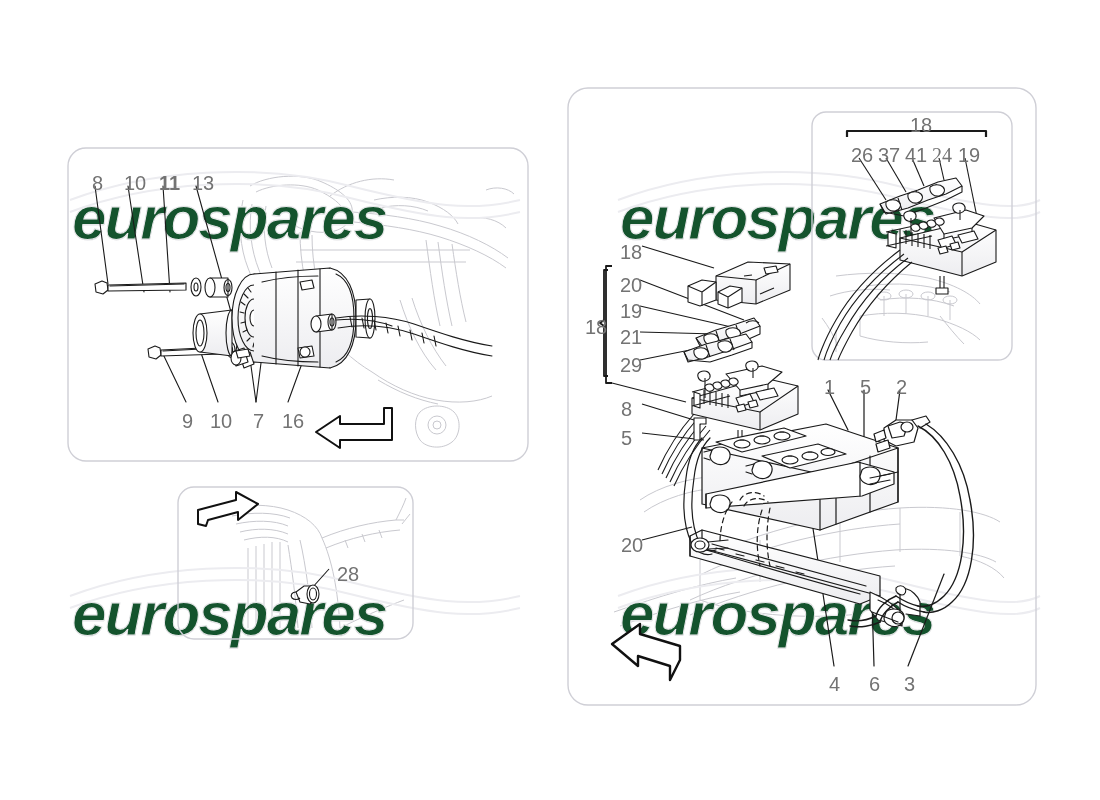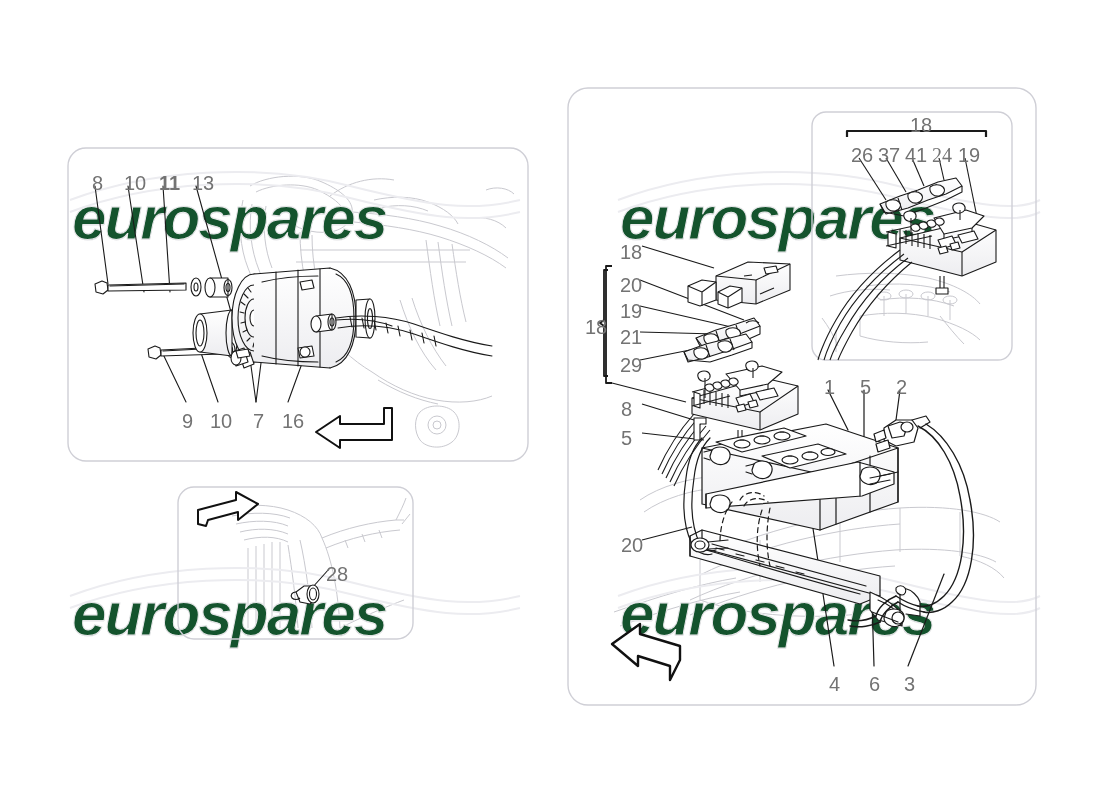--- a/index.html
+++ b/index.html
@@ -558,21 +558,21 @@
     <div class="lbl" style="left:92px;  top:172px;">8</div>
     <div class="lbl" style="left:124px; top:172px;">10</div>
     <div class="lbl" style="left:159px; top:172px;font-weight:bold;">11</div>
     <div class="lbl" style="left:192px; top:172px;">13</div>
 
     <div class="lbl" style="left:182px; top:410px;">9</div>
     <div class="lbl" style="left:210px; top:410px;">10</div>
     <div class="lbl" style="left:253px; top:410px;">7</div>
     <div class="lbl" style="left:282px; top:410px;">16</div>
 
-    <div class="lbl" style="left:326px; top:563px;">28</div>
+    <div class="lbl" style="left:337px; top:563px;">28</div>
 
     <div class="lbl" style="left:910px; top:114px;">18</div>
     <div class="lbl" style="left:851px; top:144px;">26</div>
     <div class="lbl" style="left:878px; top:144px;">37</div>
     <div class="lbl" style="left:905px; top:144px;">41</div>
     <div class="lbl" style="left:932px; top:144px;font-family:Liberation Serif, serif;">24</div>
     <div class="lbl" style="left:958px; top:144px;">19</div>
 
     <div class="lbl" style="left:585px; top:316px;">18</div>
     <div class="lbl" style="left:620px; top:241px;">18</div>

